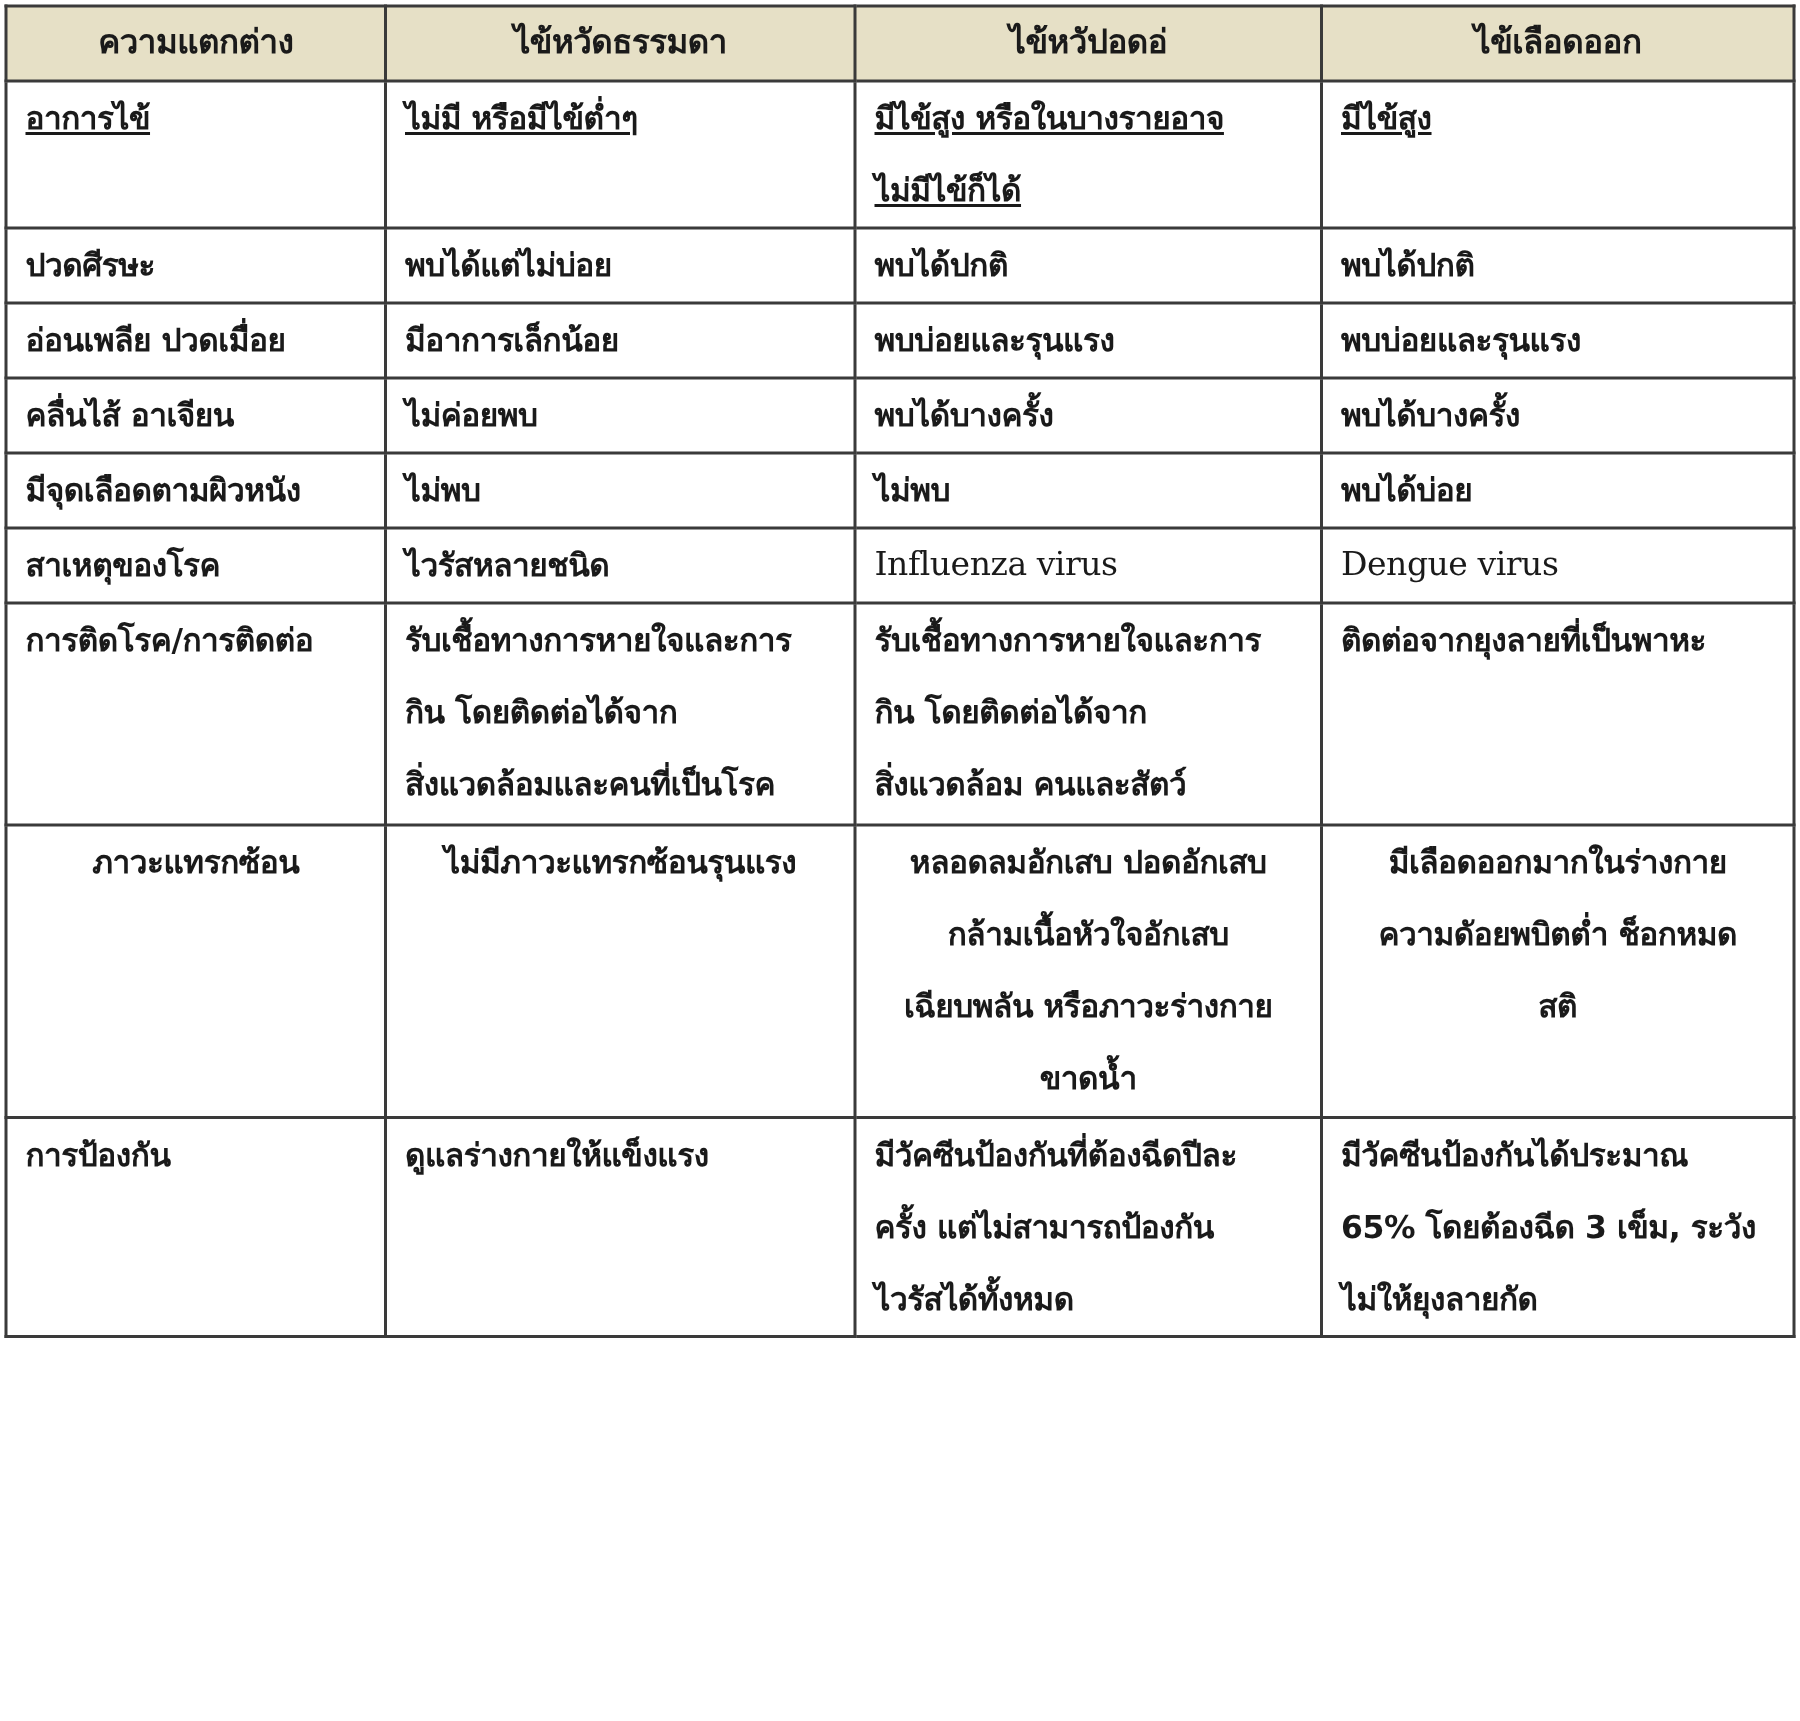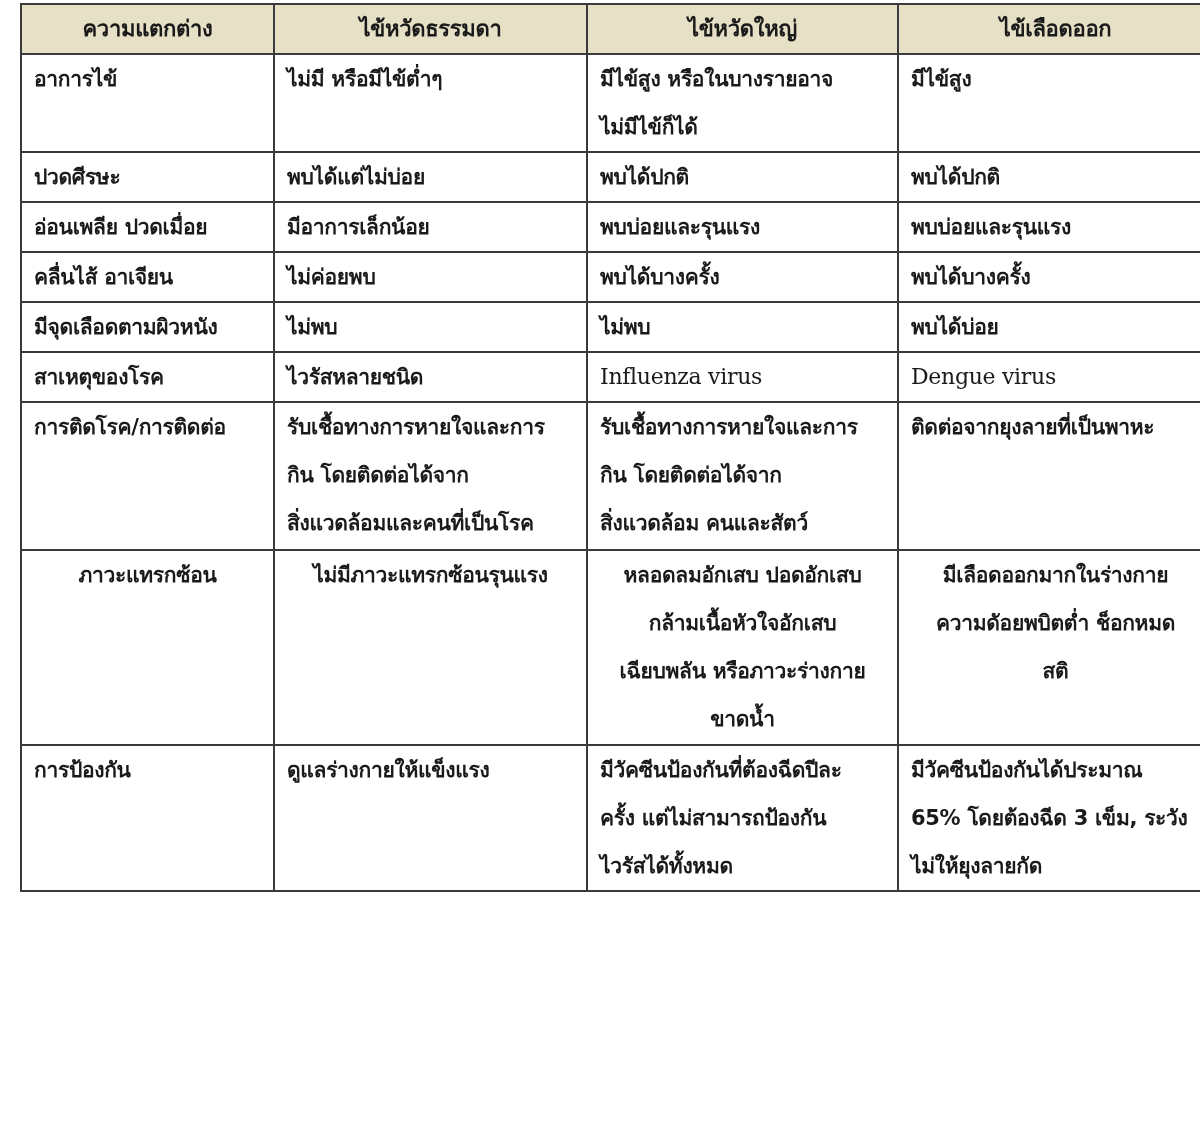--- a/index.html
+++ b/index.html
@@ -14,21 +14,20 @@
       overflow: hidden;
       font-family: "DejaVu Sans", "Liberation Sans", sans-serif;
       color: #111111;
     }
     .table-wrap {
       position: absolute;
       left: 3px;
       top: 3px;
       width: 1044px;
       height: 1140px;
-      margin-left: 17px;
     }
     table {
       border-collapse: collapse;
       width: 1192px;
       table-layout: fixed;
       border: 2px solid #3a3a3a;
     }
     col.c1 { width: 253px; }
     col.c2 { width: 313px; }
     col.c3 { width: 311px; }
@@ -50,21 +49,21 @@
       height: 48px;
       padding: 0 8px;
       font-size: 22px;
     }
     td.latin {
       font-family: "DejaVu Serif", "Liberation Serif", serif;
       font-weight: normal;
       font-size: 22px;
     }
     .line { display: block; }
-    tr.r1 td { height: 93px; }
+    tr.r1 td { height: 93px; text-decoration: underline; }
     tr.rs td { height: 46px; }
     tr.r10 td { height: 146px; }
     tr.r11 td { height: 193px; text-align: center; }
     tr.r12 td { height: 94px; }
     tr.r13 td { height: 144px; }
   </style>
 </head>
 <body>
 
 <div class="table-wrap">
@@ -72,21 +71,21 @@
     <colgroup>
       <col class="c1">
         <col class="c2">
         <col class="c3">
         <col class="c4">
     </colgroup>
     <thead>
       <tr>
         <th>ความแตกต่าง</th>
         <th>ไข้หวัดธรรมดา</th>
-        <th>ไข้หวัดใหญ่</th>
+        <th>ไข้หวัปอดอ่</th>
         <th>ไข้เลือดออก</th>
       </tr>
     </thead>
     <tbody>
 
       <tr class="r1">
         <td>อาการไข้</td>
         <td>
           <span class="line">ไม่มี หรือมีไข้ต่ำๆ</span>
         </td>

